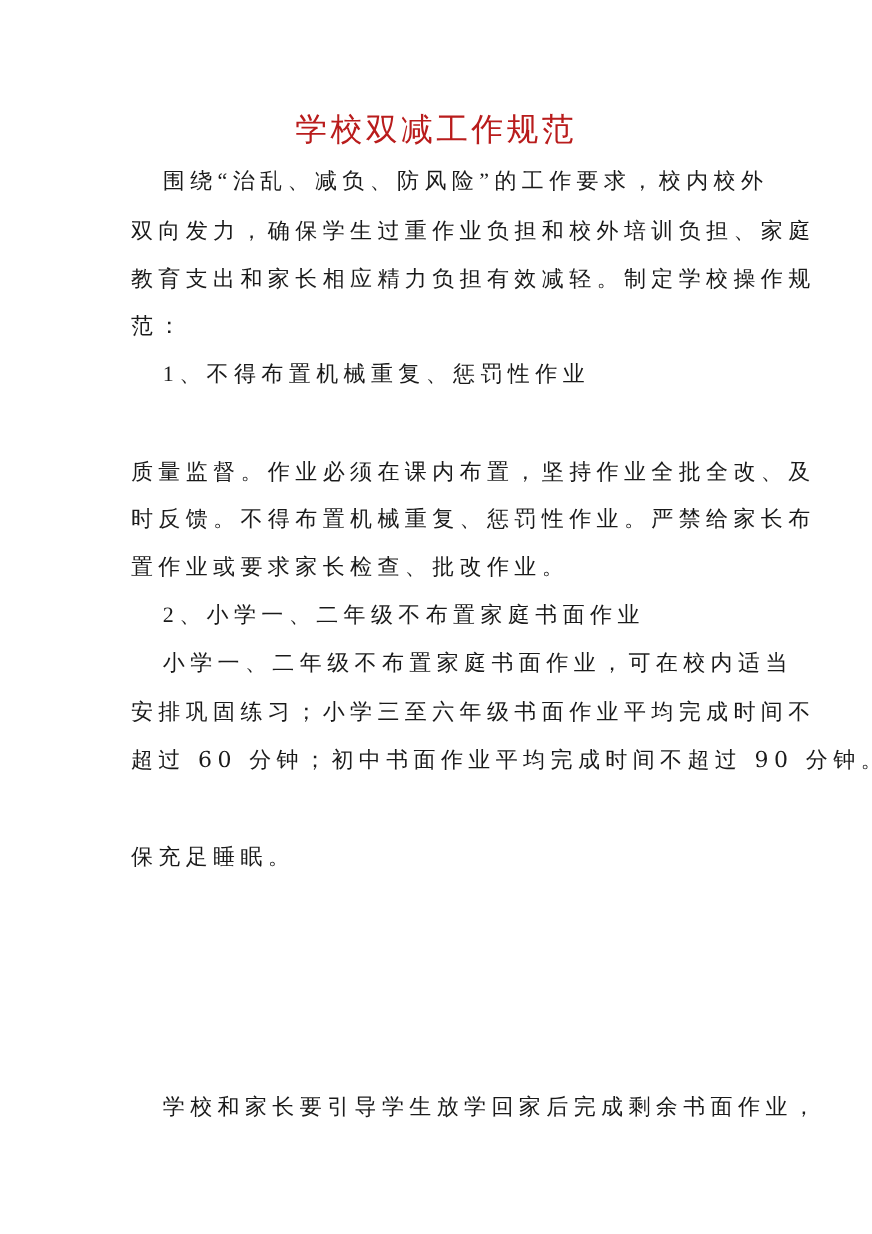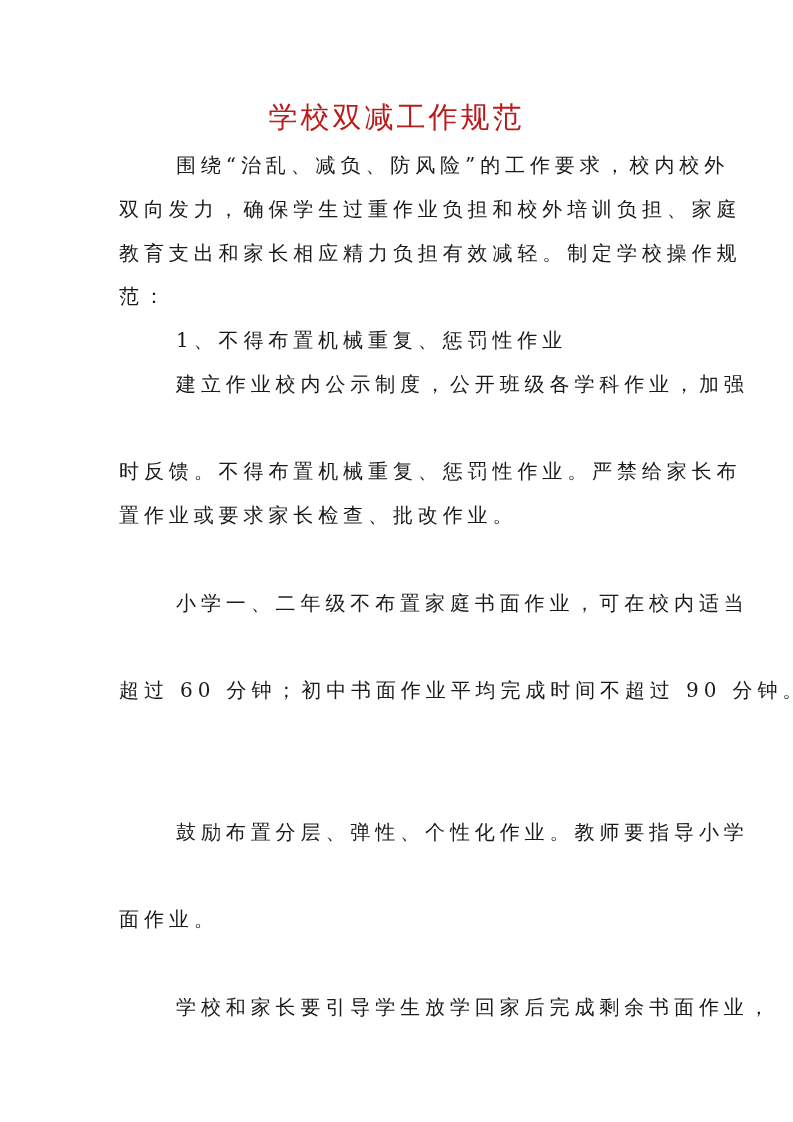--- a/index.html
+++ b/index.html
@@ -3,38 +3,39 @@
   <meta charset="utf-8">
   <style>
     html, body { margin: 0; padding: 0; background: #ffffff; }
     body { width: 793px; height: 1122px; position: relative; overflow: hidden;
            font-family: "DejaVu Serif", "Liberation Serif", serif; color: #111; }
     .page { position: absolute; left: 0; top: 0; width: 793px; height: 1122px; background: #fff; }
     .title { position: absolute; left: 0; width: 793px; top: 97px; text-align: center;
              font-size: 29px; letter-spacing: 3px; font-weight: normal; color: #b91c1c; margin: 0; line-height: 40px; }
     .line { position: absolute; left: 119px; width: 560px; font-size: 20px; line-height: 30px;
             white-space: nowrap; letter-spacing: 4.9px; color: #1a1a1a; }
-    .indent { left: 176px; }
+    .indent { left: 148px; font-family: Liberation Serif, serif; }
   </style>
 </head>
 <body>
 
 <div class="page">
   <h1 class="title">学校双减工作规范</h1>
 
   <div class="line indent" style="top:150px">围绕“治乱、减负、防风险”的工作要求，校内校外</div>
   <div class="line" style="top:238px">教育支出和家长相应精力负担有效减轻。制定学校操作规</div>
   <div class="line" style="top:194px">双向发力，确保学生过重作业负担和校外培训负担、家庭</div>
   <div class="line" style="top:281px">范：</div>
 
   <div class="line indent" style="top:325px">1、不得布置机械重复、惩罚性作业</div>
-  <div class="line indent" style="top:369px">建立作业校内公示制度，公开班级各学科作业，加强</div>
+  <div class="line" style="top:413px">质量监督。作业必须在课内布置，坚持作业全批全改、及</div>
   <div class="line" style="top:500px">置作业或要求家长检查、批改作业。</div>
   <div class="line" style="top:456px">时反馈。不得布置机械重复、惩罚性作业。严禁给家长布</div>
 
+  <div class="line indent" style="top:544px">2、小学一、二年级不布置家庭书面作业</div>
   <div class="line indent" style="top:588px">小学一、二年级不布置家庭书面作业，可在校内适当</div>
+  <div class="line" style="top:632px">安排巩固练习；小学三至六年级书面作业平均完成时间不</div>
   <div class="line" style="top:675px">超过 60 分钟；初中书面作业平均完成时间不超过 90 分钟。</div>
+  <div class="line" style="top:763px">保充足睡眠。</div>
 
-  <div class="line indent" style="top:817px">鼓励布置分层、弹性、个性化作业。教师要指导小学</div>
-  <div class="line" style="top:904px">面作业。</div>
 
   <div class="line indent" style="top:992px">学校和家长要引导学生放学回家后完成剩余书面作业，</div>
 </div>
 
 </body></html>

